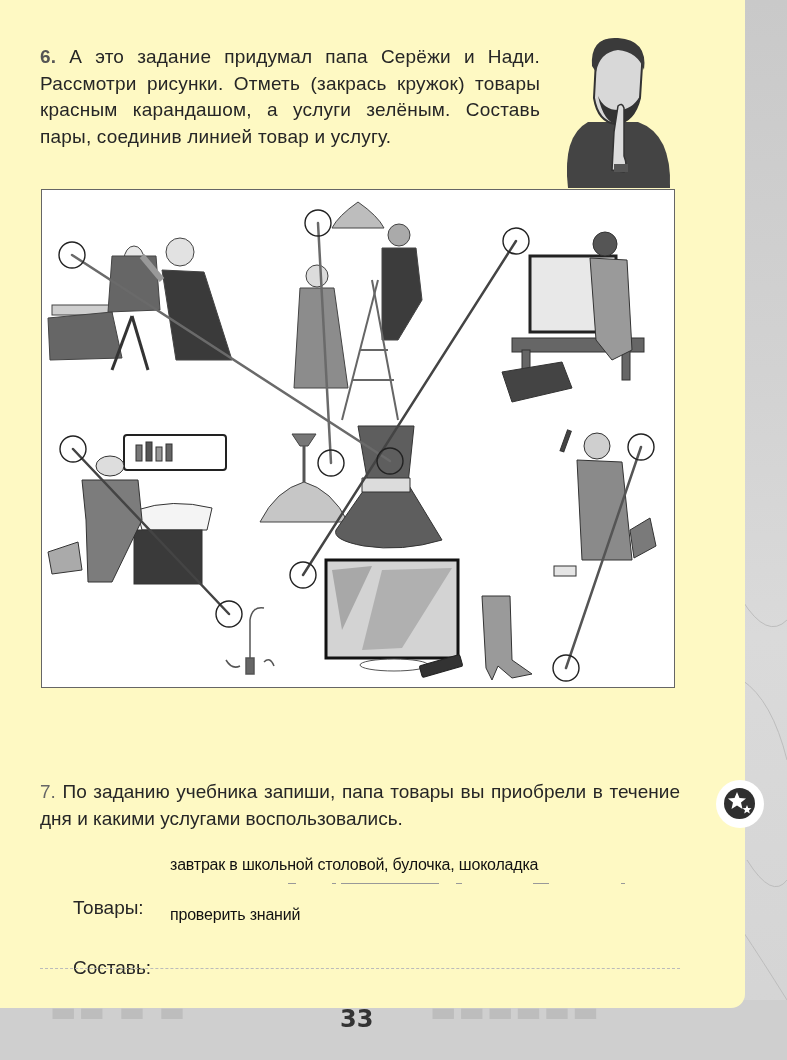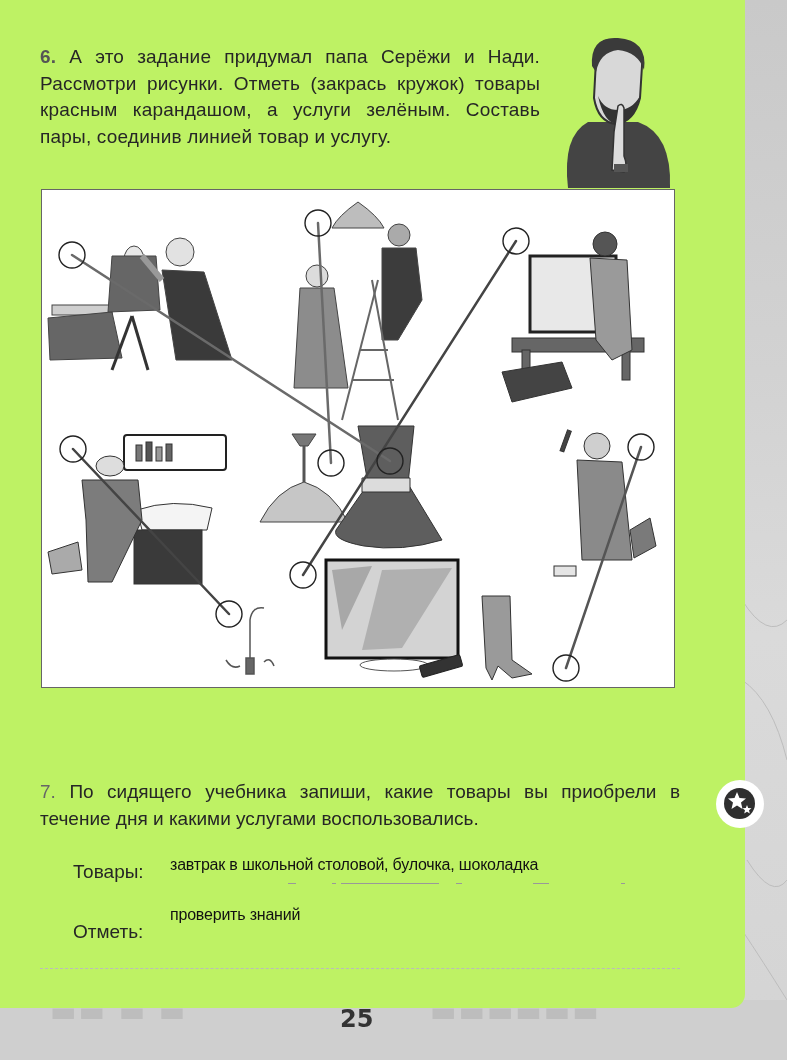--- a/index.html
+++ b/index.html
@@ -1,29 +1,29 @@
 <!DOCTYPE html>
 <html><head>
 <meta charset="utf-8">
 <style>
   html, body { margin: 0; padding: 0; }
   body { width: 787px; height: 1060px; position: relative; overflow: hidden; background: #ffffff; font-family: "Liberation Sans", sans-serif; color: #222; }
   .side-strip { position: absolute; left: 742px; top: 0; width: 45px; height: 1060px; background: linear-gradient(180deg, #c9c9c9 0%, #d2d2d2 35%, #dadada 60%, #d4d4d4 100%); }
   .side-strip svg { position: absolute; left: 0; top: 0; }
   .bottom-band { position: absolute; left: 0; top: 1000px; width: 787px; height: 60px; background: #cfcfcf; }
-  .page { position: absolute; left: 0; top: 0; width: 745px; height: 1008px; background: #bef264; border-bottom-right-radius: 14px; }
+  .page { position: absolute; left: 0; top: 0; width: 745px; height: 1008px; background: #fef9c3; border-bottom-right-radius: 14px; }
   .task6 { position: absolute; left: 40px; top: 44px; width: 500px; font-size: 19px; line-height: 26.5px; text-align: justify; letter-spacing: 0.2px; color: #262626; }
   .task6 .num { font-weight: bold; color: #555; }
   .dad { position: absolute; left: 548px; top: 36px; width: 130px; height: 152px; }
   .pic-frame { position: absolute; left: 41px; top: 189px; width: 634px; height: 499px; border: 1.5px solid #666; box-sizing: border-box; background: #fff; }
   .pic-frame svg { position: absolute; left: 0; top: 0; }
   .check-text { position: absolute; left: 40px; top: 708px; width: 640px; font-size: 19px; line-height: 26px; text-align: justify; text-indent: 30px; color: #262626; }
   .task7 { position: absolute; left: 40px; top: 779px; width: 640px; font-size: 19px; line-height: 26.5px; text-align: justify; color: #262626; }
   .task7 .num { color: #666; }
-  .label { position: absolute; font-size: 19px; color: #262626; }
+  .label { position: absolute; font-size: 19px; color: #262626; margin-top: 36px; }
   .answer { position: absolute; font-size: 16px; color: #111; letter-spacing: -0.2px; }
   .dash-line { position: absolute; height: 1px; background: #999; }
   .star-badge { position: absolute; left: 716px; top: 780px; width: 48px; height: 48px; border-radius: 50%; background: #fff; }
   .star-badge .ball { position: absolute; left: 8px; top: 8px; width: 31px; height: 31px; border-radius: 50%; background: #2f2f2f; overflow: hidden; }
   .page-num { position: absolute; left: 340px; top: 1005px; font-size: 24px; font-weight: bold; color: #333; font-family: "DejaVu Sans", sans-serif; }
   .footer-deco { position: absolute; top: 995px; height: 20px; color: #bdbdbd; font-weight: bold; font-size: 28px; letter-spacing: 2px; font-family: "DejaVu Sans", sans-serif; }
   .bottom-rule { position: absolute; left: 40px; top: 968px; width: 640px; border-top: 1px dashed #bbb; }
 </style>
 </head>
 <body>
@@ -167,42 +167,42 @@
         <circle cx="261" cy="385" r="13"></circle>
         <circle cx="187" cy="424" r="13"></circle>
         <circle cx="524" cy="478" r="13"></circle>
       </g>
     </svg>
   </div>
 
 
   <div class="task7">
     <span class="num">7.</span>
-    <span>По сидящего учебника запиши, какие товары вы приобрели в течение дня и какими услугами воспользовались.</span>
+    <span>По заданию учебника запиши, папа товары вы приобрели в течение дня и какими услугами воспользовались.</span>
   </div>
 
   <div class="label" style="left:73px; top:861px;">Товары:</div>
   <div class="answer" style="left:170px; top:856px;">завтрак в школьной столовой, булочка, шоколадка</div>
   <div class="dash-line" style="left:288px; top:883px; width:8px;"></div>
   <div class="dash-line" style="left:332px; top:883px; width:4px;"></div>
   <div class="dash-line" style="left:341px; top:883px; width:98px;"></div>
   <div class="dash-line" style="left:456px; top:883px; width:6px;"></div>
   <div class="dash-line" style="left:533px; top:883px; width:16px;"></div>
   <div class="dash-line" style="left:621px; top:883px; width:4px;"></div>
 
-  <div class="label" style="left:73px; top:921px;">Отметь:</div>
+  <div class="label" style="left:73px; top:921px;">Составь:</div>
   <div class="answer" style="left:170px; top:906px;">проверить знаний</div>
 
   <div class="bottom-rule"></div>
 </div>
 
 <div class="star-badge">
   <div class="ball">
     <svg width="31" height="31" viewBox="0 0 31 31">
       <polygon points="13,4 15.5,10 22,10.5 17,14.5 18.5,21 13,17.5 7.5,21 9,14.5 4,10.5 10.5,10" fill="#fff"></polygon>
       <polygon points="23,17 24.2,20 27.5,20.2 25,22.2 25.8,25.5 23,23.8 20.2,25.5 21,22.2 18.5,20.2 21.8,20" fill="#fff"></polygon>
     </svg>
   </div>
 </div>
 
 <div class="footer-deco" style="left:50px;">▬▬ ▬ ▬</div>
 <div class="footer-deco" style="left:430px;">▬▬▬▬▬▬</div>
-<div class="page-num">25</div>
+<div class="page-num">33</div>
 
 </body></html>

